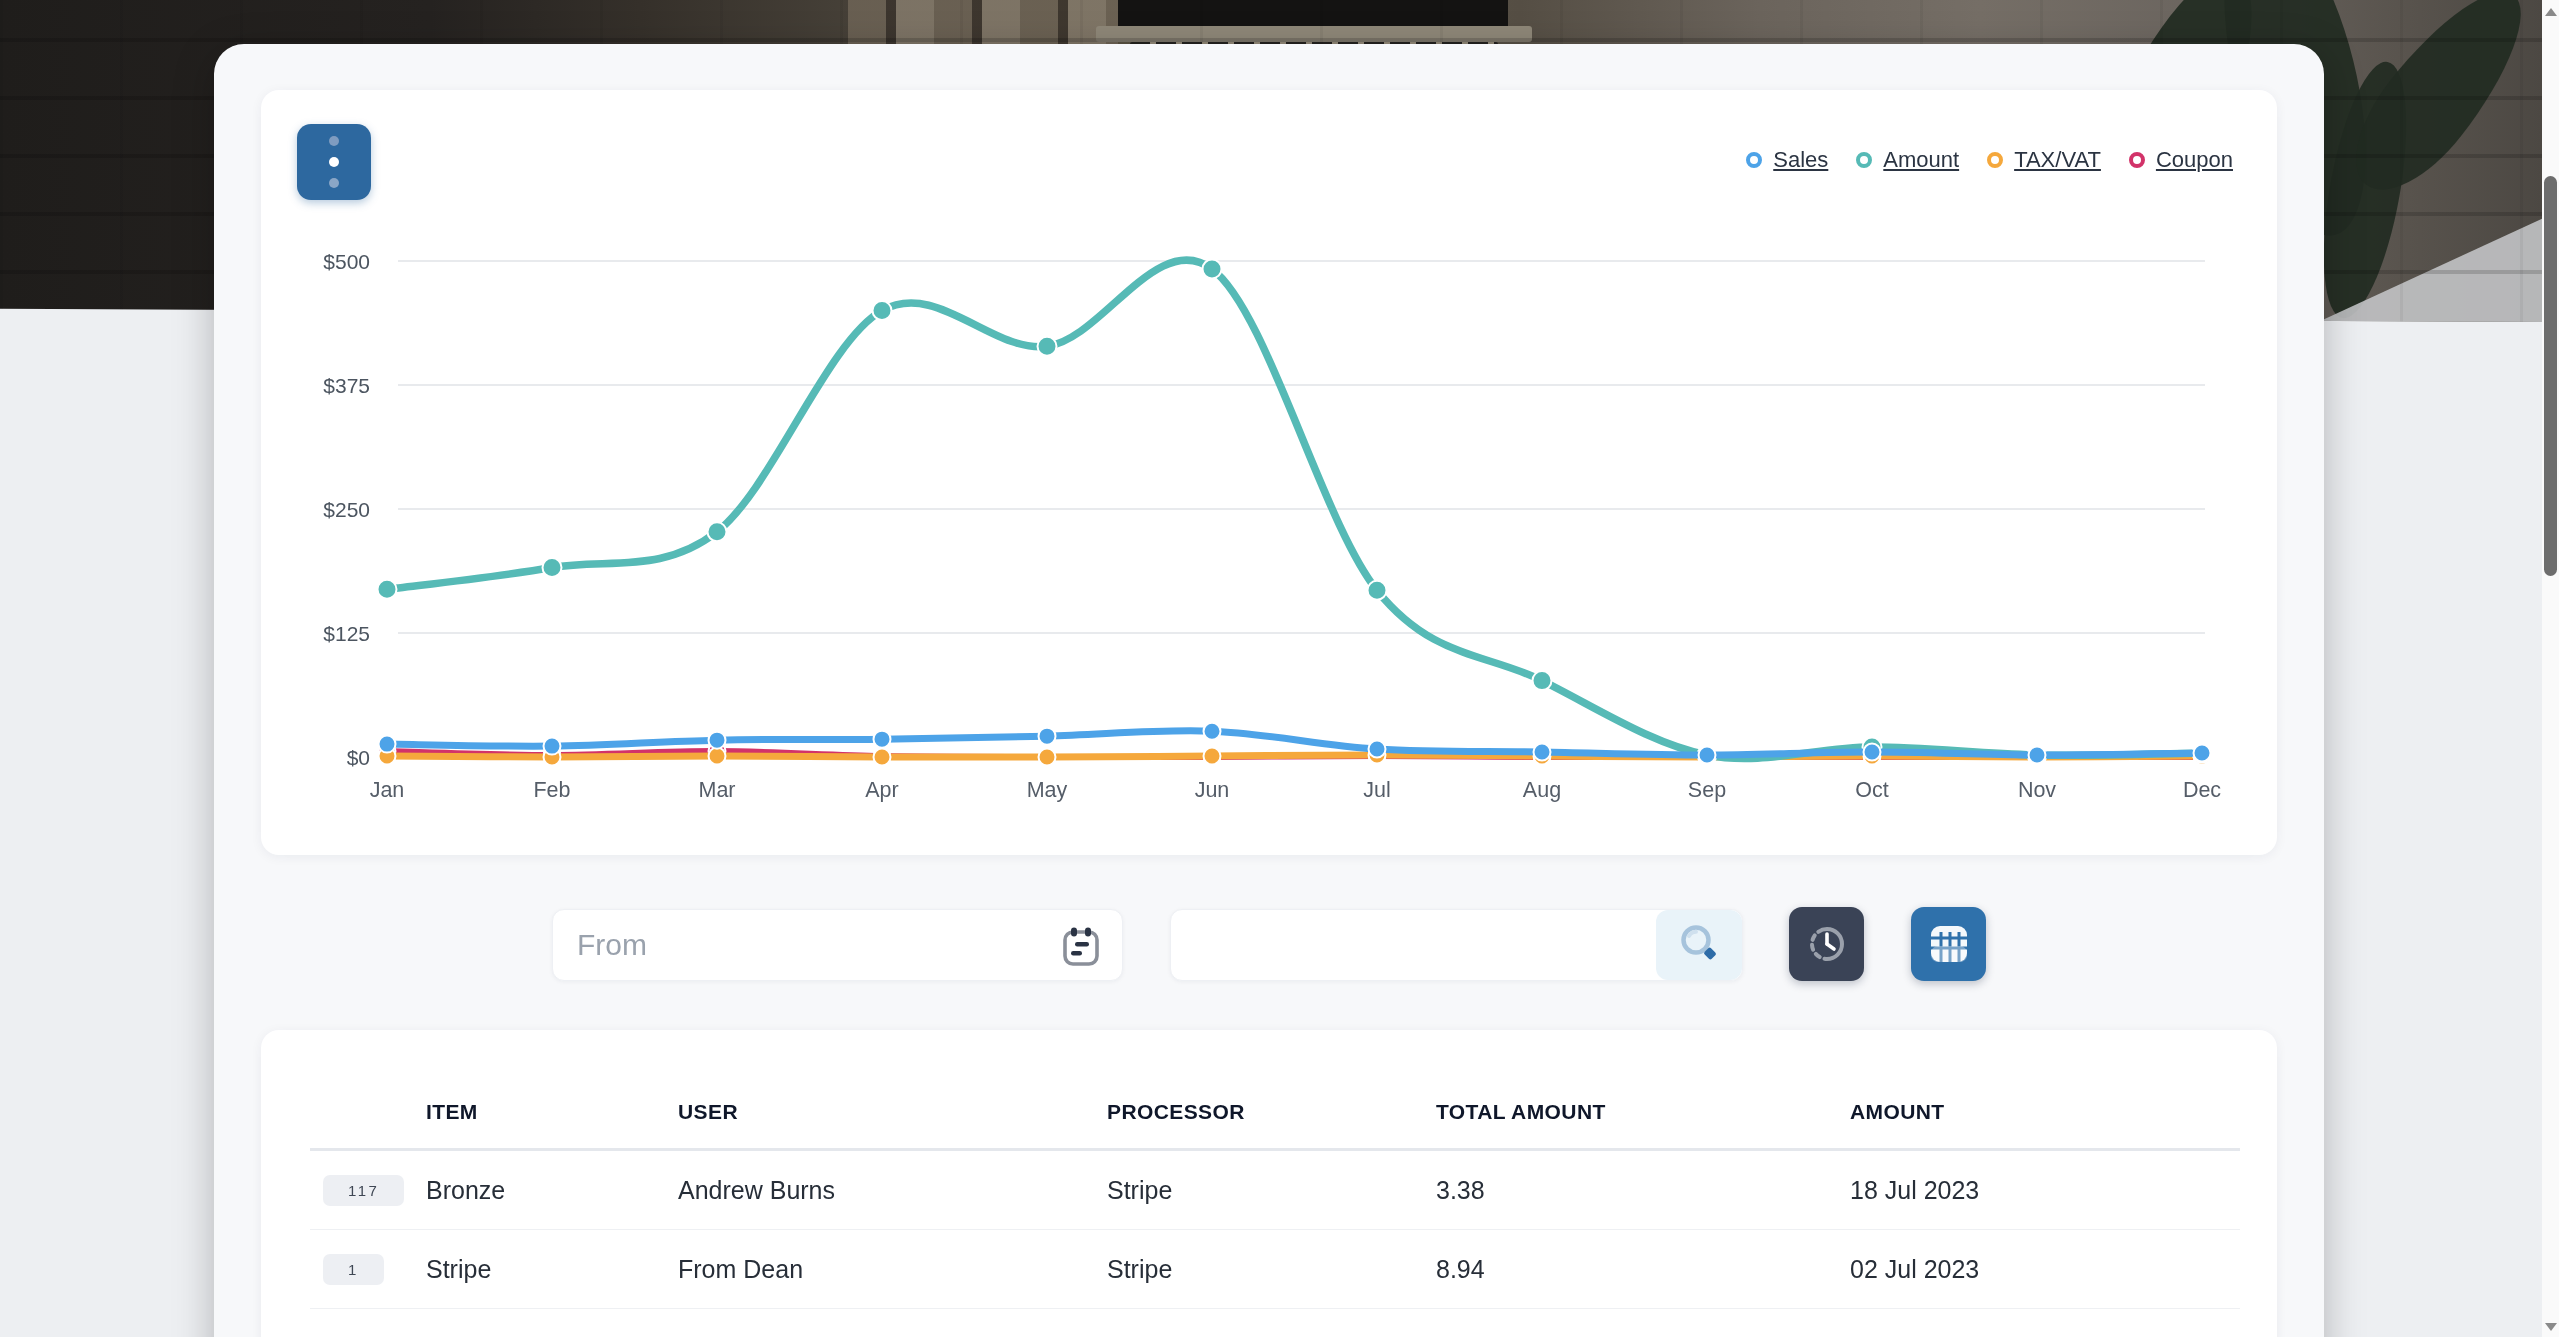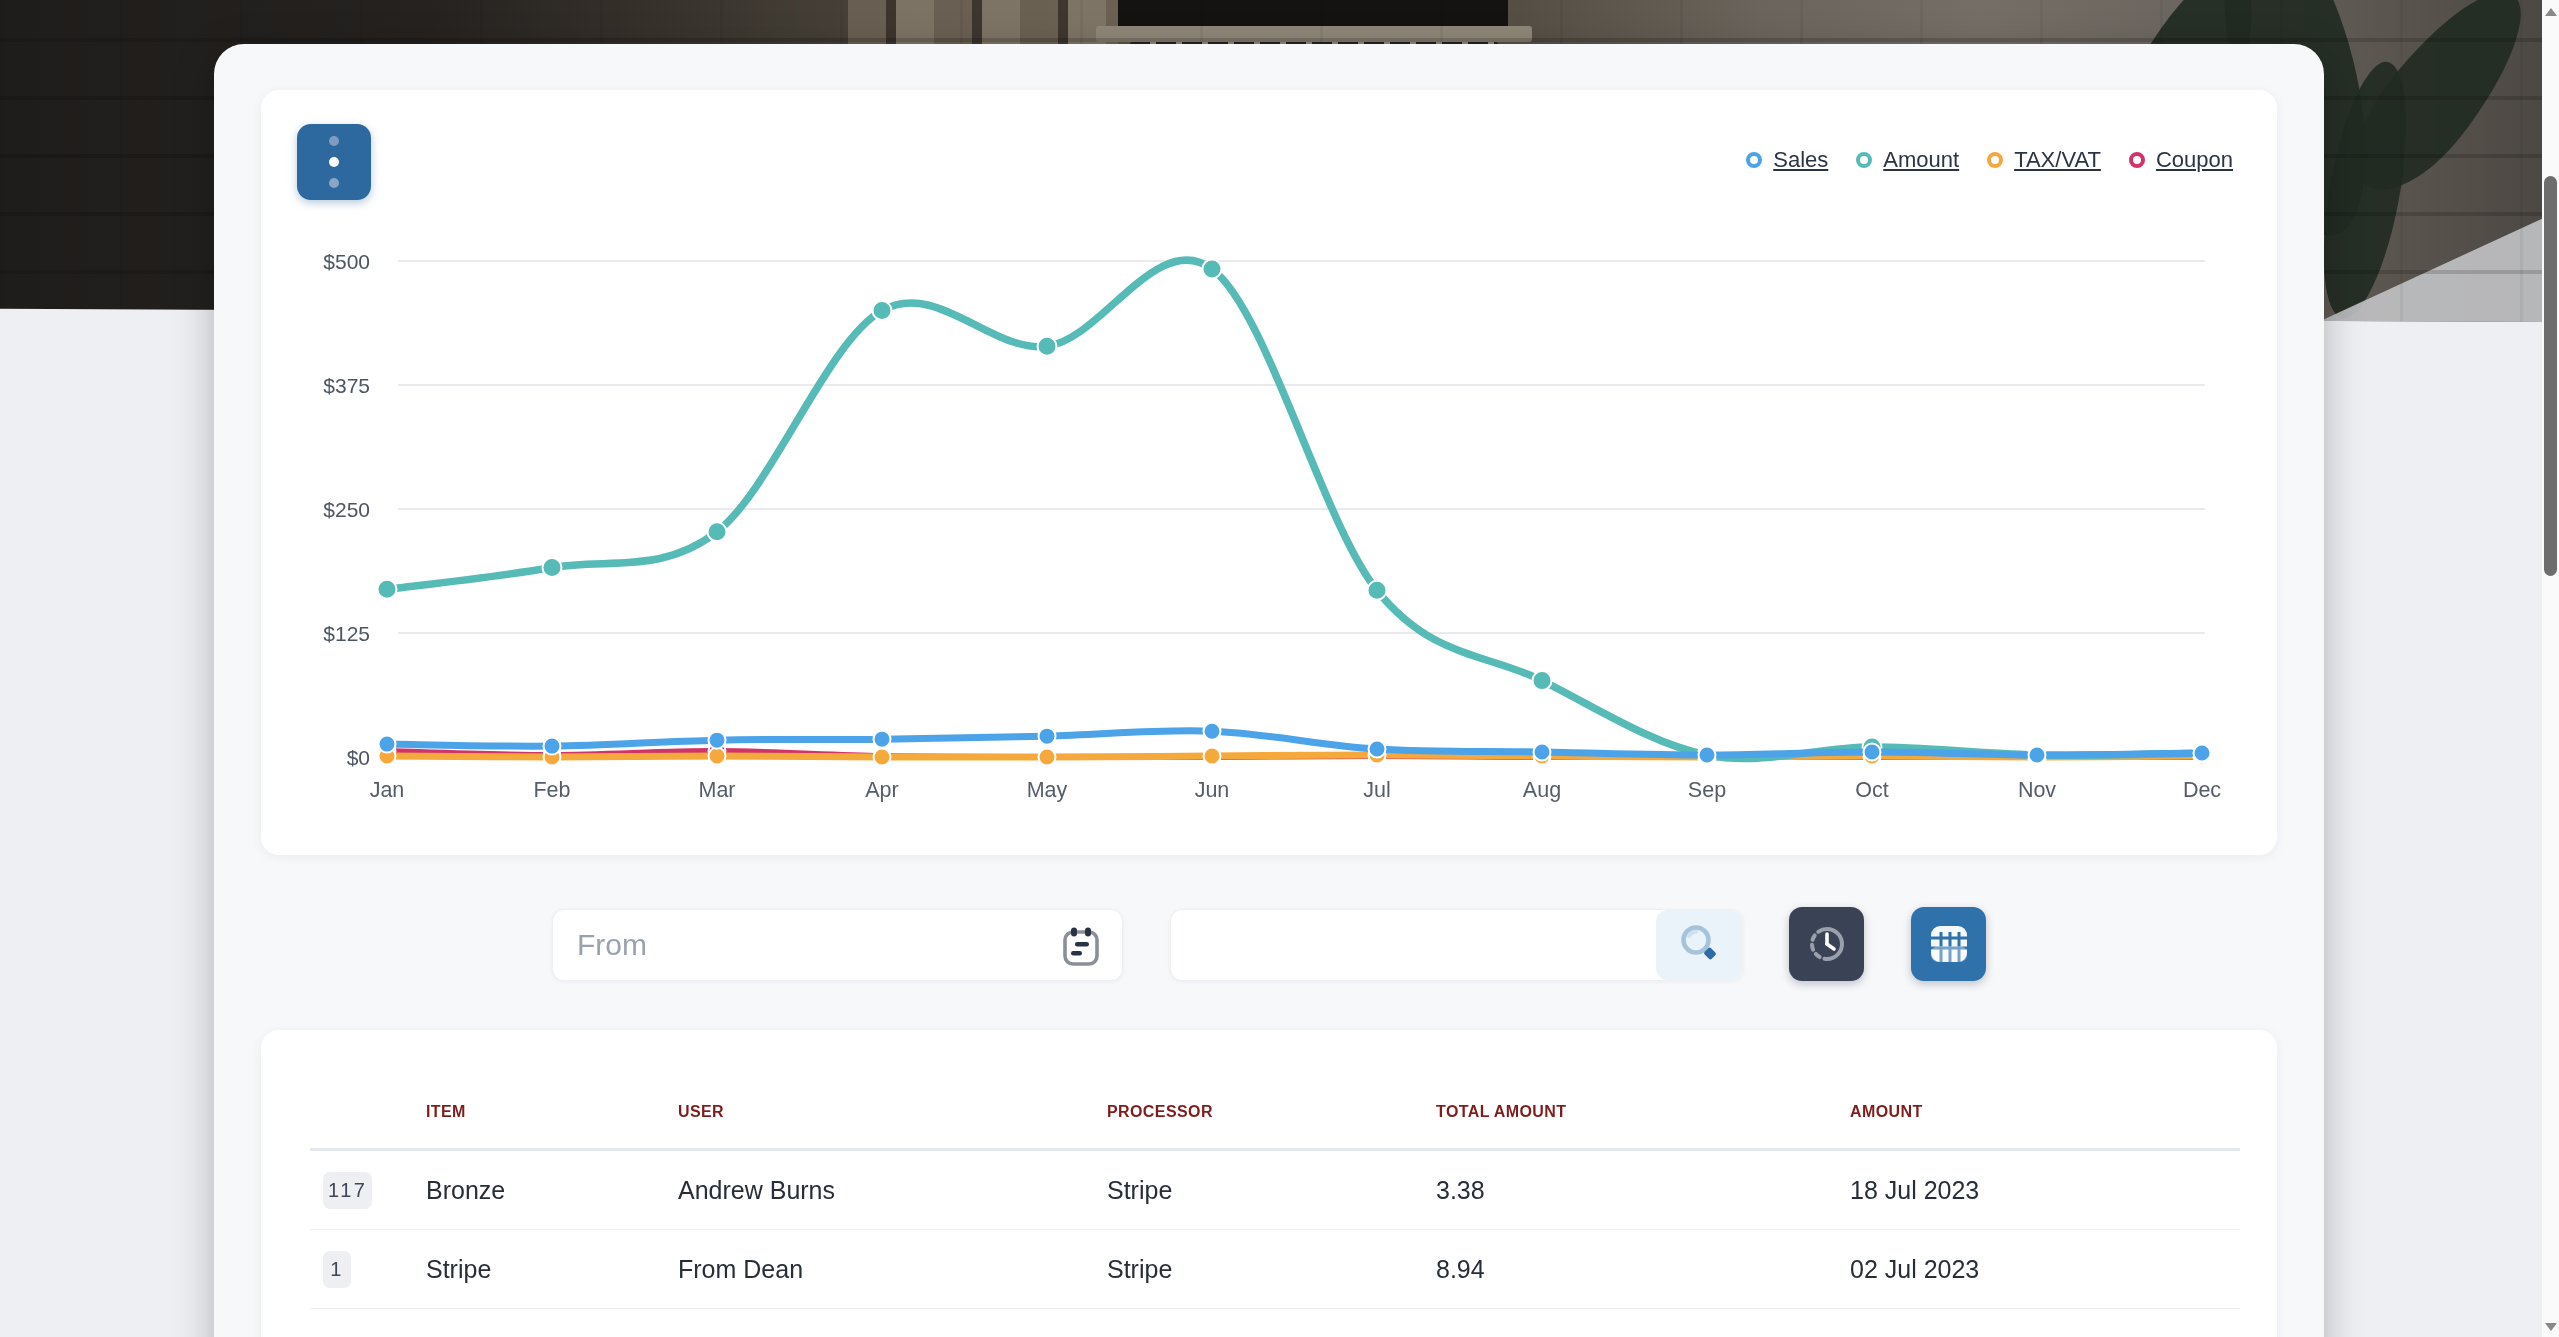--- a/index.html
+++ b/index.html
@@ -78,25 +78,25 @@
            border-radius:12px; display:flex; align-items:center; justify-content:center; cursor:pointer; }
   .sq-btn { position:absolute; top:863px; width:75px; height:74px; border:none; border-radius:13px;
            display:flex; align-items:center; justify-content:center; cursor:pointer; box-shadow:0 3px 8px rgba(20,30,60,.25); }
   .clock-btn { left:1575px; background:#3a4356; }
   .grid-btn  { left:1697px; background:#2f71ab; }
 
   
   .tbl { position:absolute; left:0; top:0; width:100%; padding:45px 37px 0 49px; }
   .t-row { display:grid; grid-template-columns:116px 252px 429px 329px 414px 1fr; align-items:center; }
   .t-head { height:76px; border-bottom:3px solid #e4e7ec; }
-  .t-head span { font-size:16px; font-weight:bold; color:#7f1d1d; letter-spacing:.4px; }
+  .t-head span { font-size:21px; font-weight:bold; color:#0f172a; letter-spacing:.4px; }
   .t-body-row { height:79px; border-bottom:1px solid #eef0f3; }
   .t-body-row .cell { font-size:25px; color:#272e38; }
   .badge { display:inline-block; margin-left:13px; background:#edeff3; color:#3f4754; border-radius:7px;
-           padding:7px 5px; font-size:20px; letter-spacing:2.5px; min-width:28px; min-height:15px; text-align:center; }
+           padding:7px 25px; font-size:15px; letter-spacing:2.5px; min-width:28px; min-height:15px; text-align:center; }
 </style>
 </head>
 <body>
 
 <div class="photo">
   <div class="ph-books"></div>
   <div class="ph-screen"></div>
   <div class="ph-deck"></div>
   <div class="ph-keys"></div>
   <div class="leaf l1"></div>

